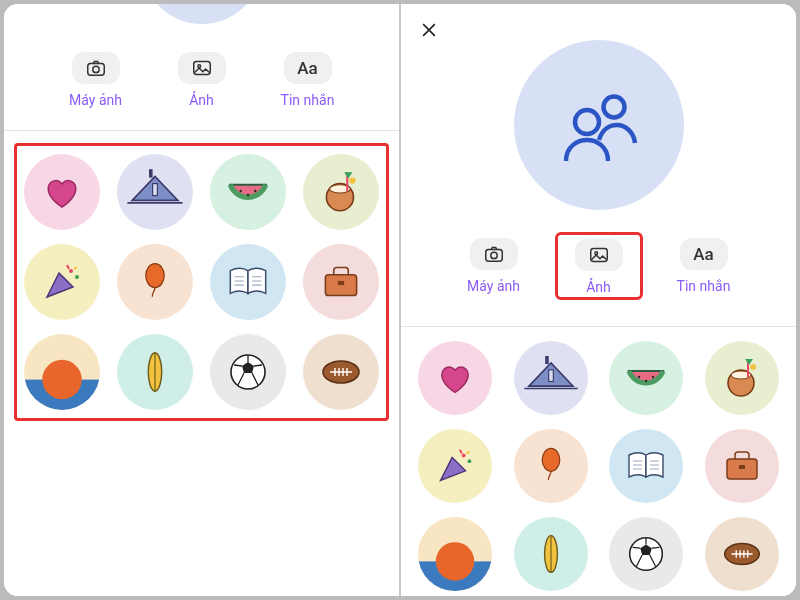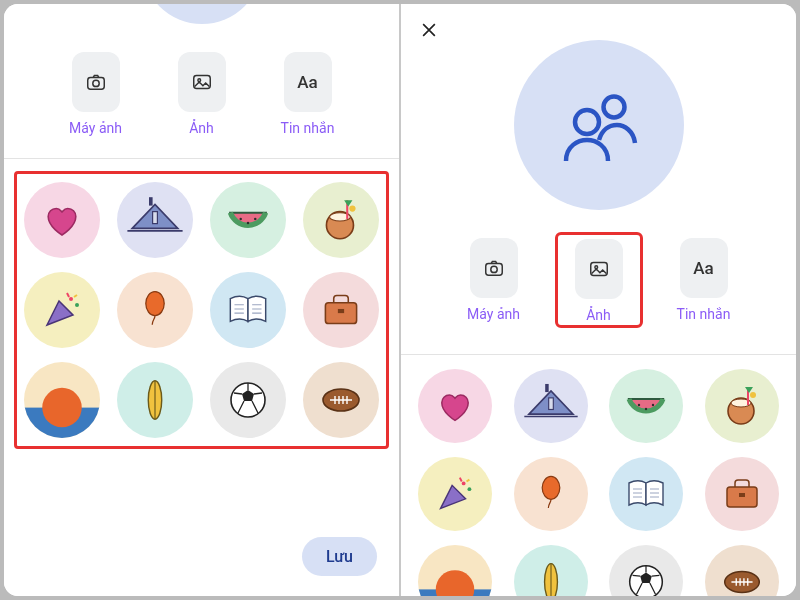--- a/index.html
+++ b/index.html
@@ -49,21 +49,21 @@
     padding: 20px 0 4px 0;
   }
   .action {
     display: flex;
     flex-direction: column;
     align-items: center;
     width: 86px;
     gap: 8px;
   }
   .action-btn {
-    width: 48px; height: 60px;
+    width: 48px; height: 32px;
     background: #eef0f2;
     border-radius: 12px;
     display: flex;
     align-items: center;
     justify-content: center;
   }
   .action-btn svg { width: 22px; height: 22px; stroke: #333; stroke-width: 1.6; fill: none; }
   .action-btn .aa { font-size: 17px; color: #333; font-weight: 500; }
   .action-label { font-size: 14px; color: #8b5cf6; }
   .divider { height: 1px; background: #e3e3e3; margin: 18px 0 0 0; }
@@ -278,23 +278,20 @@
         </div>
         <div class="cover-icon bg-brn">
           <svg viewBox="0 0 50 50" width="50" height="50">
               <ellipse cx="25" cy="25" rx="18" ry="11" fill="#9a5a2e" stroke="#5a3216" stroke-width="1.6"></ellipse>
               <path d="M14 25h22M19 21v8M23 21v8M27 21v8M31 21v8" stroke="#fff" stroke-width="1.4"></path>
             </svg>
         </div>
       </div>
     </div>
 
-    <div class="save-btn">
-      <span>Lưu</span>
-    </div>
   </div>
 
   <div class="panel">
     <div class="close-btn">
       <svg viewBox="0 0 24 24">
           <path d="M5 5l14 14M19 5L5 19" fill="none"></path>
         </svg>
     </div>
 
     <div class="avatar-big">

